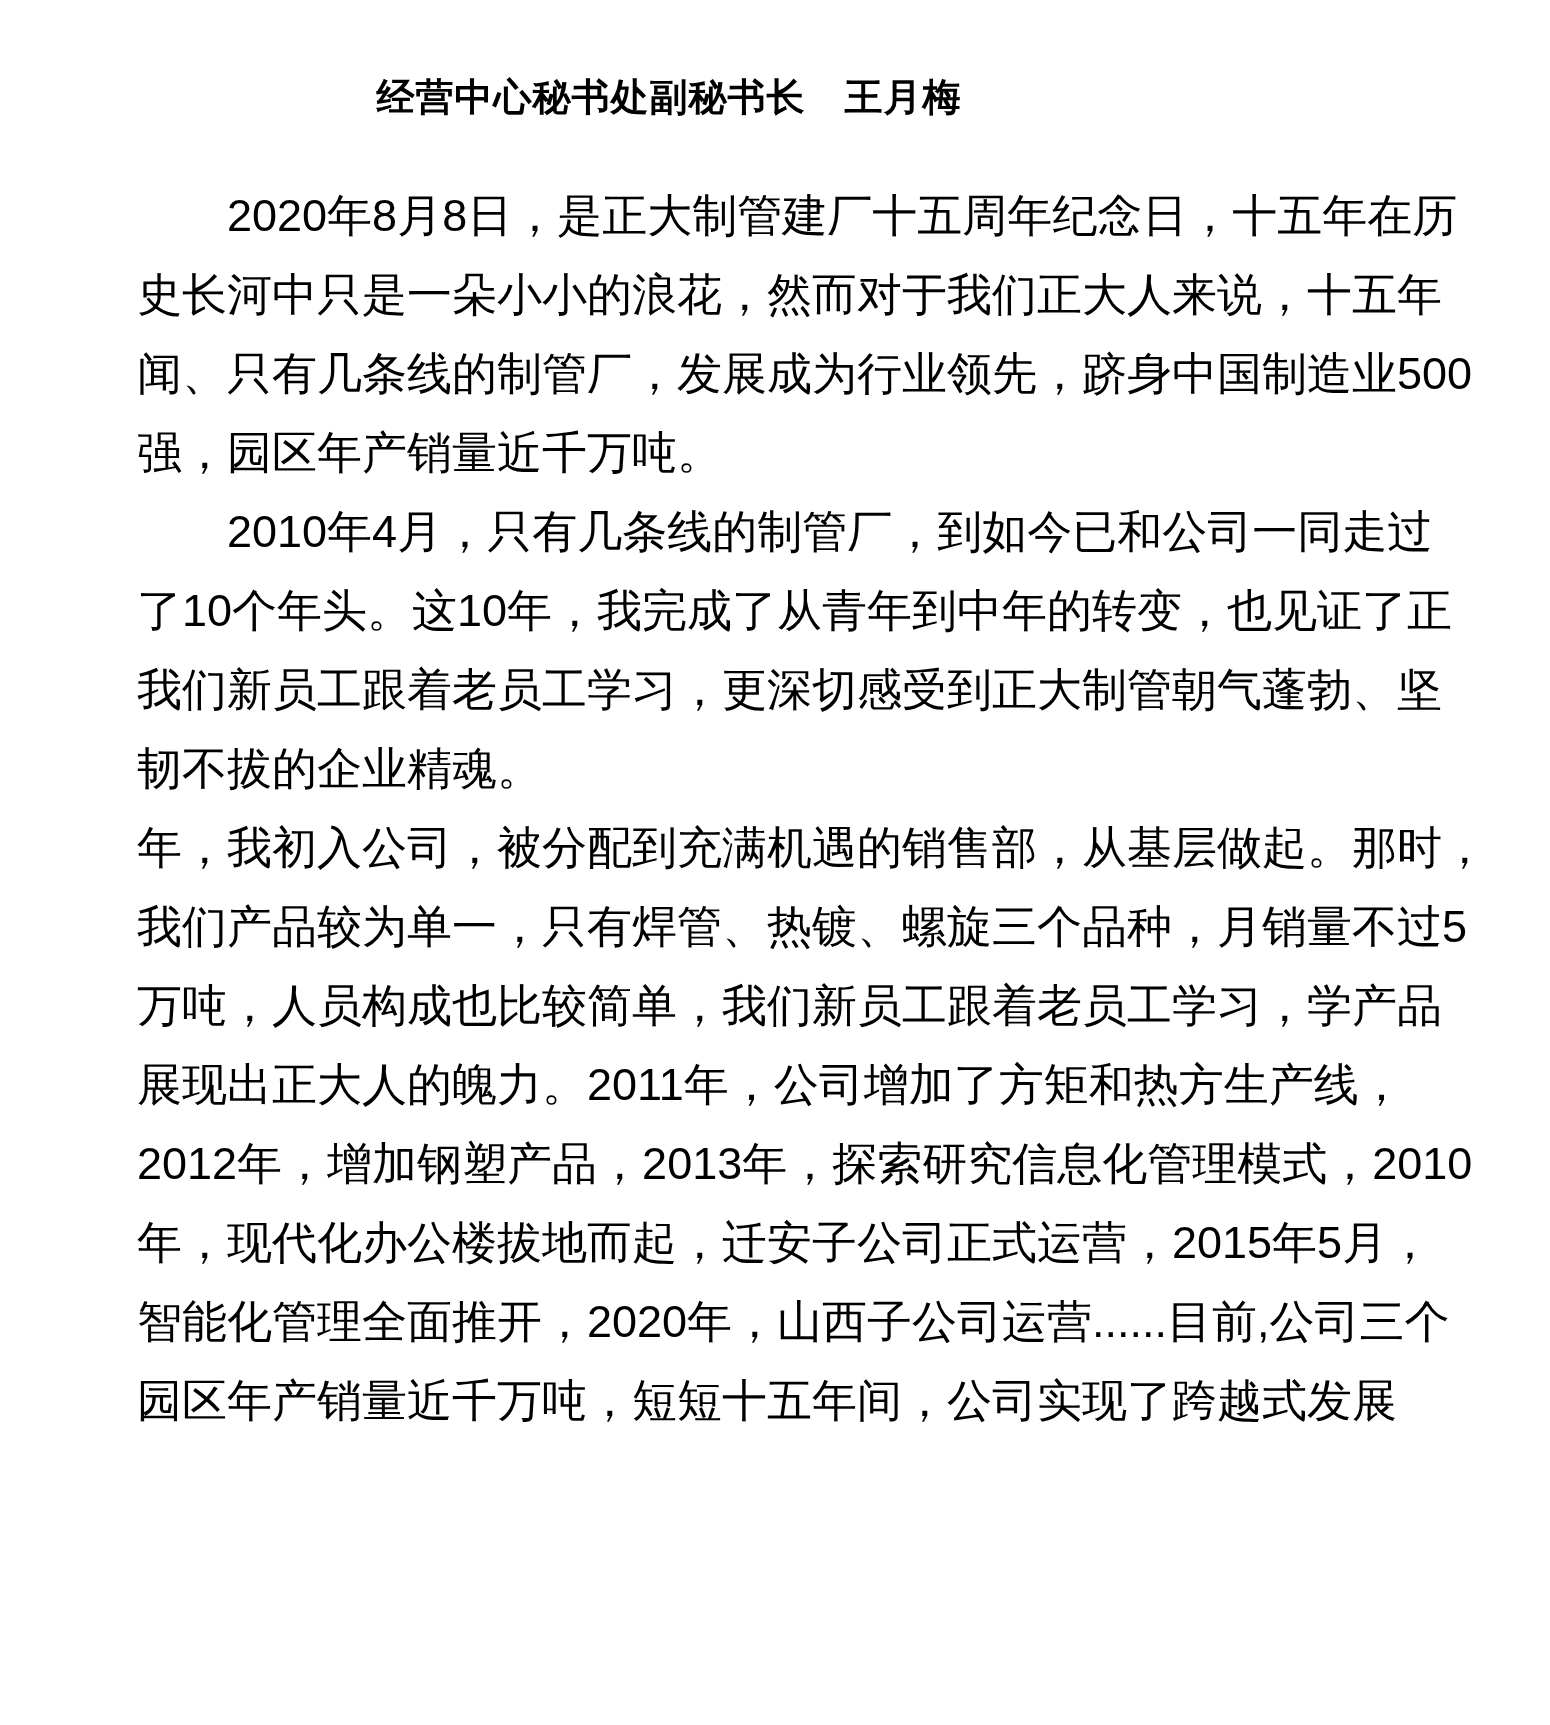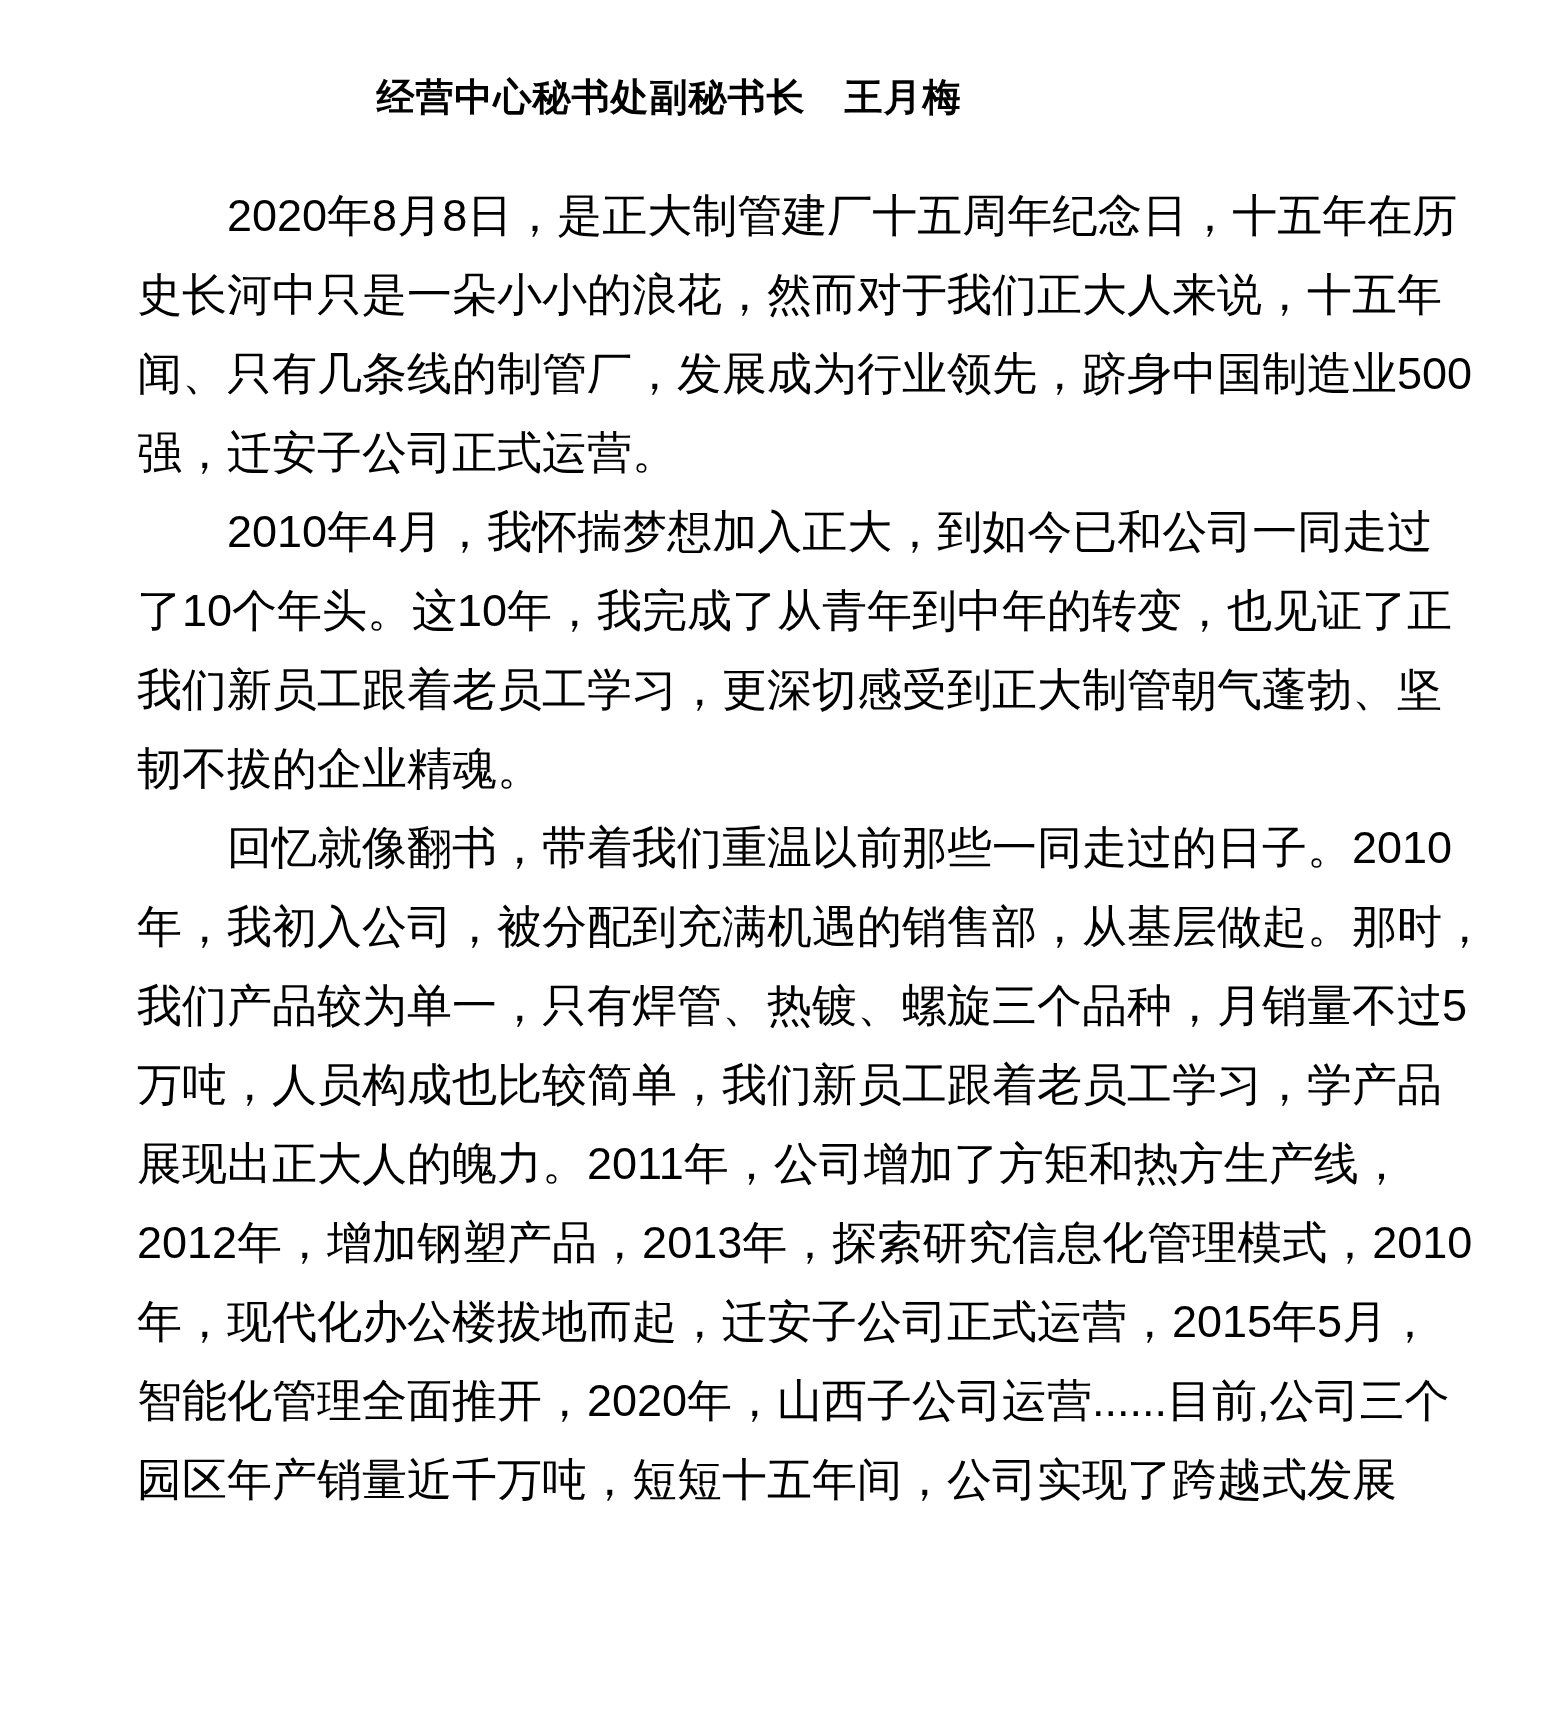--- a/index.html
+++ b/index.html
@@ -53,32 +53,31 @@
   <div class="content">
 
     <div class="doc-title">经营中心秘书处副秘书长　王月梅</div>
 
     <div class="body-text">
 
       <section>
         <div class="ln first">2020年8月8日，是正大制管建厂十五周年纪念日，十五年在历</div>
         <div class="ln">史长河中只是一朵小小的浪花，然而对于我们正大人来说，十五年</div>
         <div class="ln">闻、只有几条线的制管厂，发展成为行业领先，跻身中国制造业500</div>
-        <div class="ln short">强，迁安子公司正式运营。</div>
+        <div class="ln short">强，园区年产销量近千万吨。</div>
       </section>
 
       <section>
-        <div class="ln first">2010年4月，我怀揣梦想加入正大，到如今已和公司一同走过</div>
+        <div class="ln first">2010年4月，只有几条线的制管厂，到如今已和公司一同走过</div>
         <div class="ln">了10个年头。这10年，我完成了从青年到中年的转变，也见证了正</div>
         <div class="ln">我们新员工跟着老员工学习，更深切感受到正大制管朝气蓬勃、坚</div>
         <div class="ln short">韧不拔的企业精魂。</div>
       </section>
 
       <section>
-        <div class="ln first">回忆就像翻书，带着我们重温以前那些一同走过的日子。2010</div>
         <div class="ln">年，我初入公司，被分配到充满机遇的销售部，从基层做起。那时，</div>
         <div class="ln">我们产品较为单一，只有焊管、热镀、螺旋三个品种，月销量不过5</div>
         <div class="ln">万吨，人员构成也比较简单，我们新员工跟着老员工学习，学产品</div>
       </section>
 
       <section>
         <div class="ln">展现出正大人的魄力。2011年，公司增加了方矩和热方生产线，</div>
         <div class="ln">2012年，增加钢塑产品，2013年，探索研究信息化管理模式，2010</div>
         <div class="ln">年，现代化办公楼拔地而起，迁安子公司正式运营，2015年5月，</div>
         <div class="ln">智能化管理全面推开，2020年，山西子公司运营......目前,公司三个</div>

